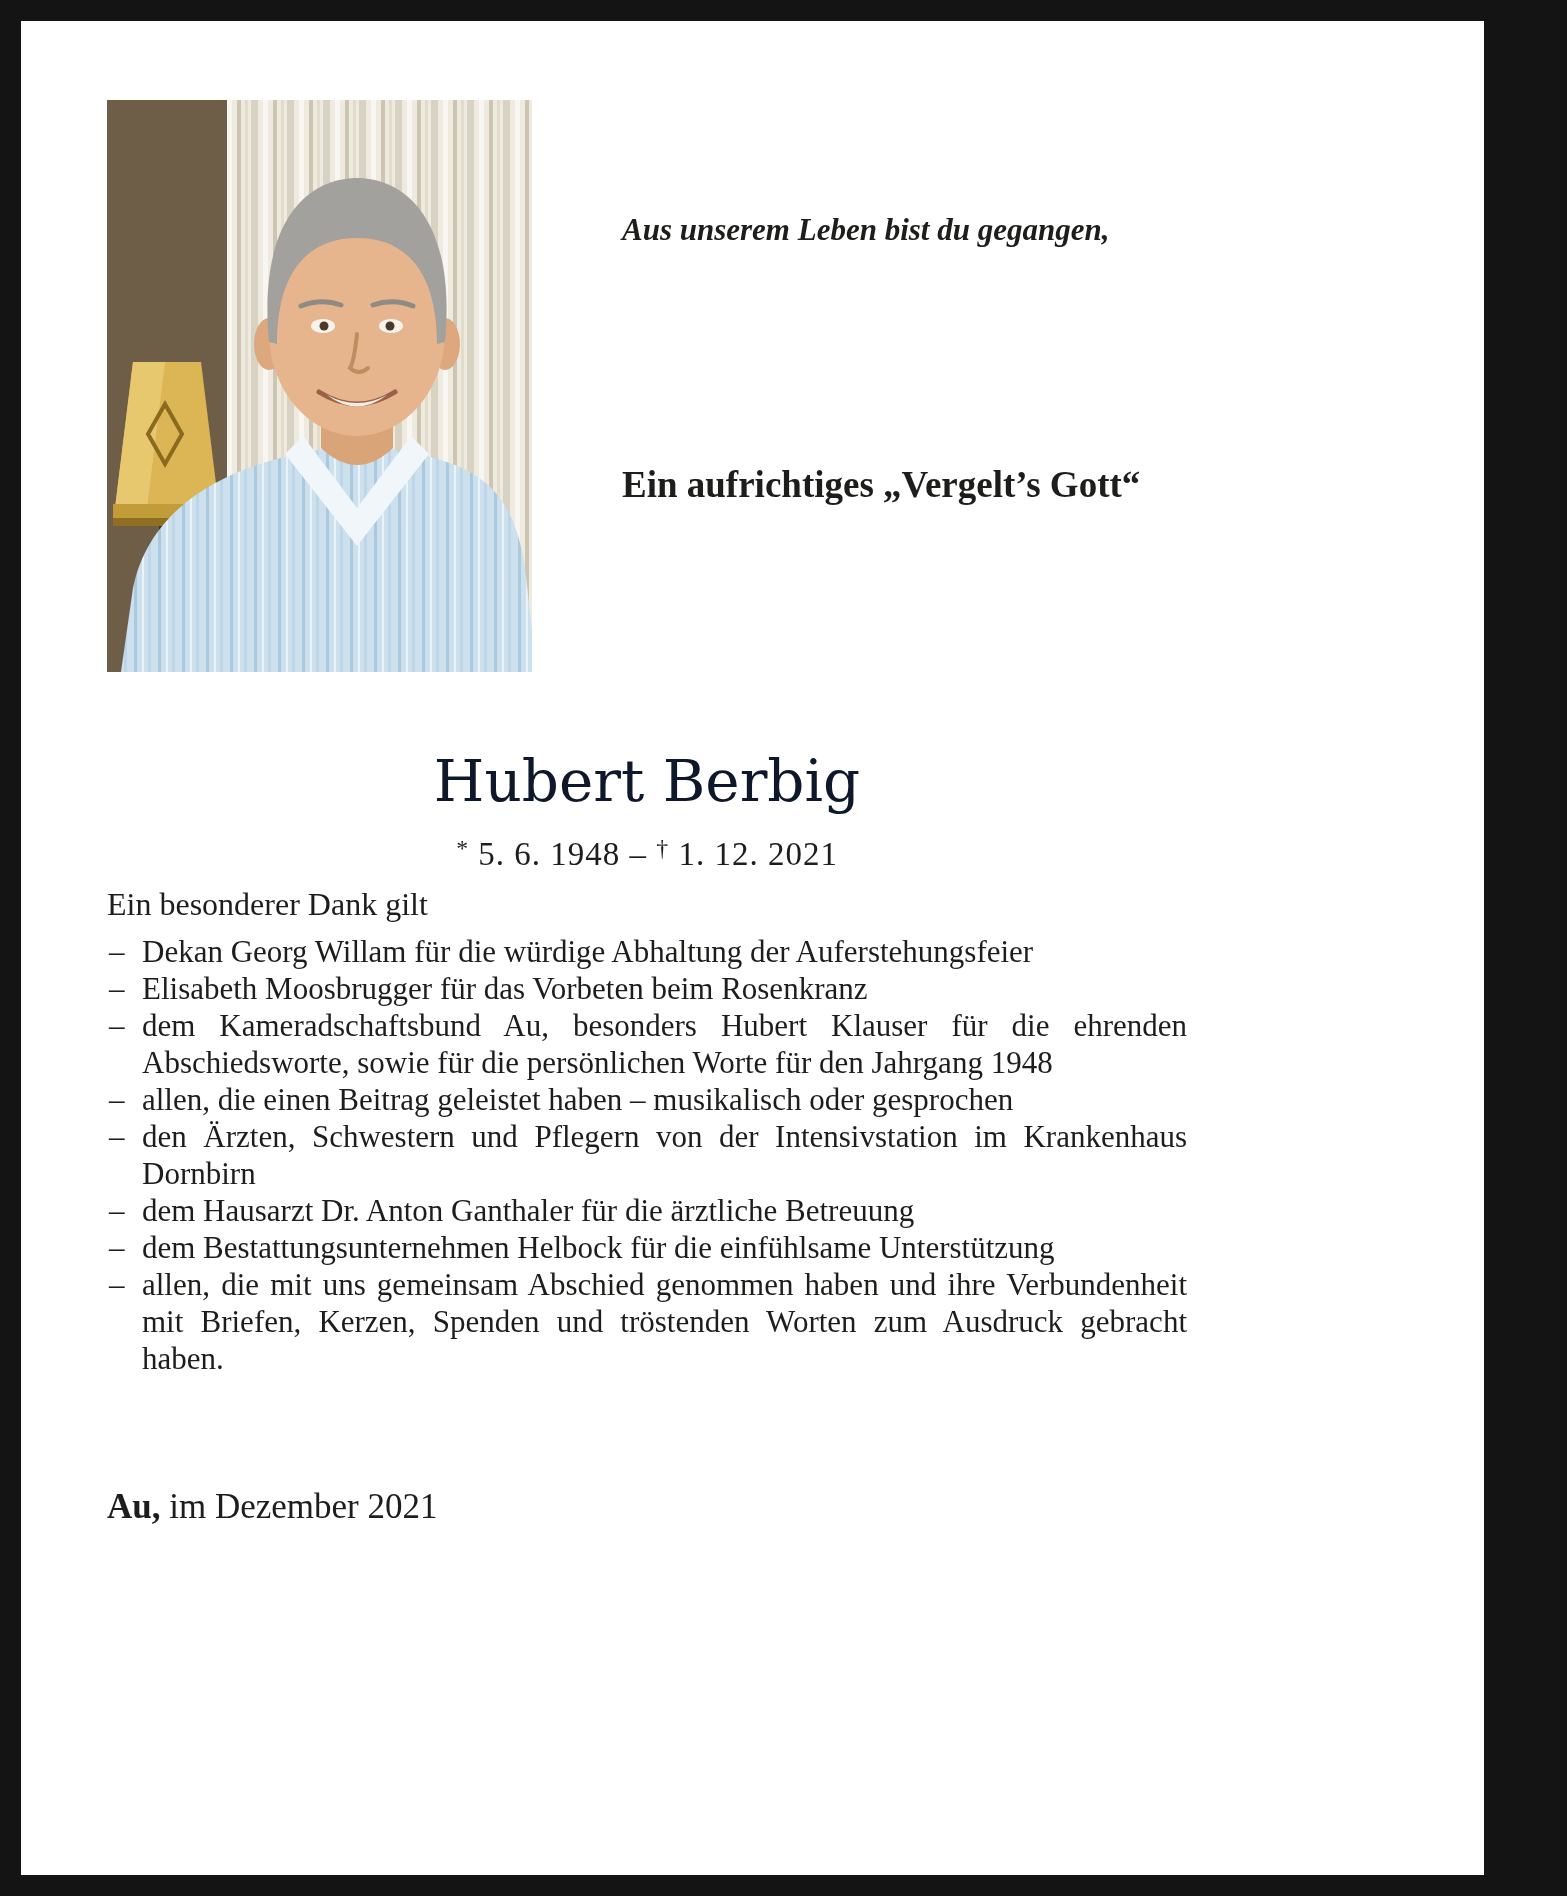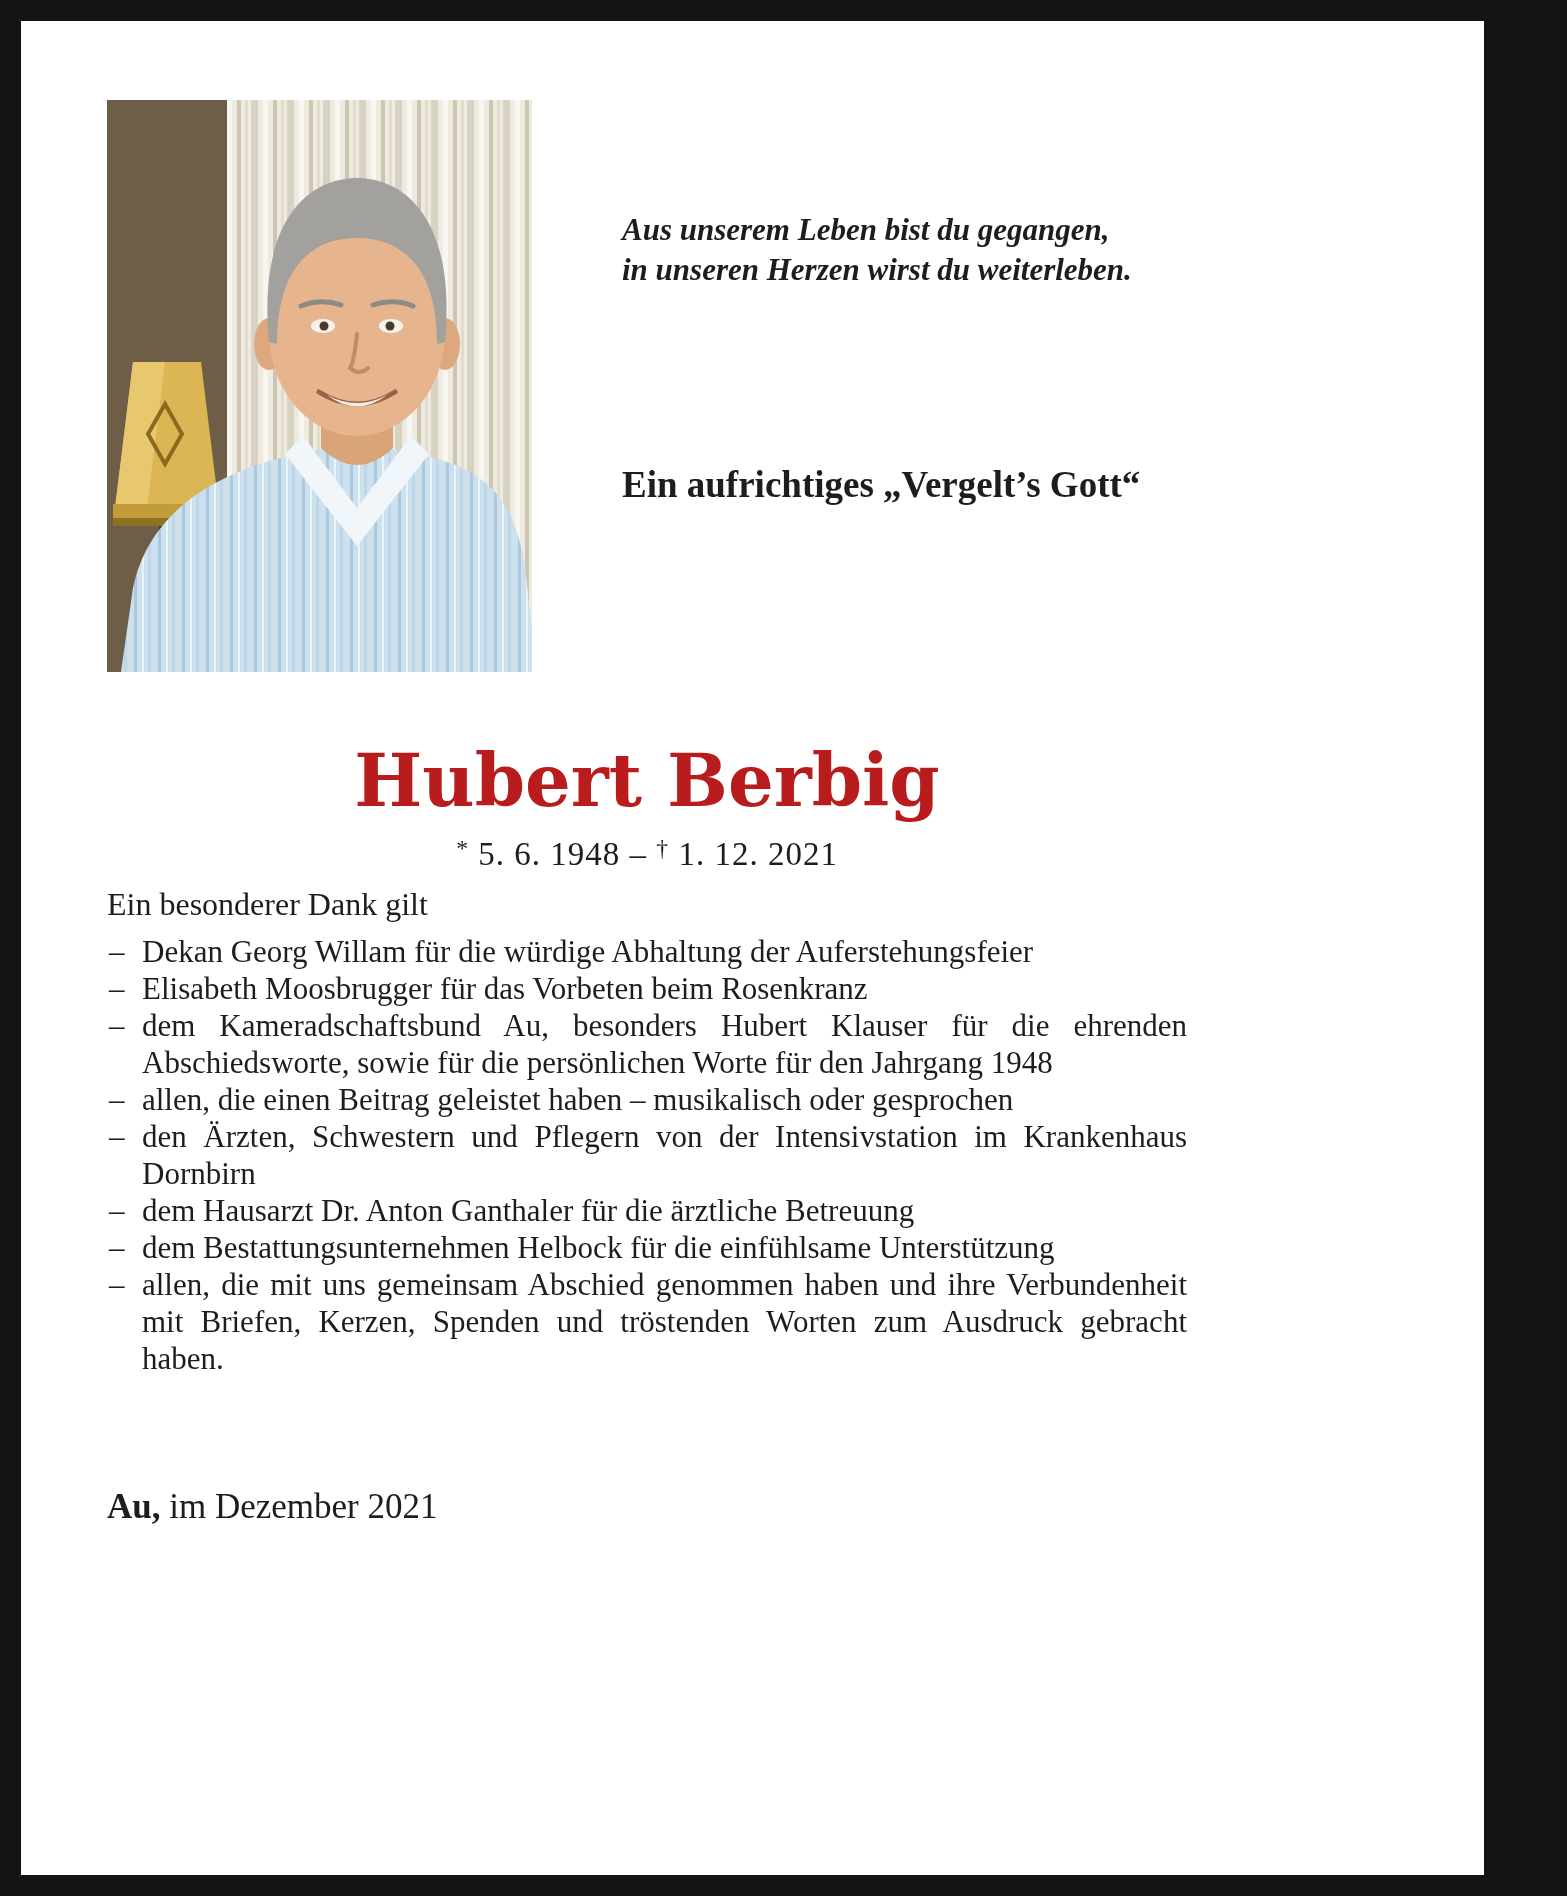--- a/index.html
+++ b/index.html
@@ -30,21 +30,21 @@
   }
 
   .ack-body {
     position: absolute; left: 601px; top: 515px; width: 565px;
     font-size: 31px; line-height: 38px; text-align: justify;
   }
 
   .name-block { position: absolute; left: 86px; top: 712px; width: 1080px; text-align: center; }
   .name {
     font-family: "DejaVu Serif", "Liberation Serif", serif;
-    font-size: 72px; line-height: 96px; font-weight: bold; color: #b91c1c;
+    font-size: 58px; line-height: 96px; font-weight: normal; color: #0f172a;
   }
   .dates { margin-top: 6px; font-size: 33px; font-weight: normal; letter-spacing: 1px; }
   .dates .sym { font-size: 0.72em; vertical-align: 9px; }
 
   .thanks-heading { position: absolute; left: 86px; top: 865px; font-size: 32px; }
 
   .thanks-list { position: absolute; left: 86px; top: 912px; width: 1080px; }
   .titem {
     position: relative; padding-left: 35px;
     font-size: 31px; line-height: 37px; text-align: justify;
@@ -112,21 +112,20 @@
           </g>
           <path d="M250,234 Q247,262 243,268 Q252,276 261,268" fill="none" stroke="#c08c62" stroke-width="4" stroke-linecap="round"></path>
           <path d="M212,292 Q250,316 288,292" fill="none" stroke="#9b6148" stroke-width="5" stroke-linecap="round"></path>
           <path d="M220,295 Q250,311 280,295 Q250,318 220,295 Z" fill="#f1ece2"></path>
         </g>
       </svg>
     </div>
 
     <div class="quote">
       <div>Aus unserem Leben bist du gegangen,</div>
-      <div>in unseren Herzen wirst du weiterleben.</div>
     </div>
 
     <div class="ack-heading">Ein aufrichtiges „Vergelt’s Gott“</div>
 
 
     <div class="name-block">
       <div class="name">Hubert Berbig</div>
       <div class="dates">
         <span class="sym">*</span>
         <span>5. 6. 1948</span>

